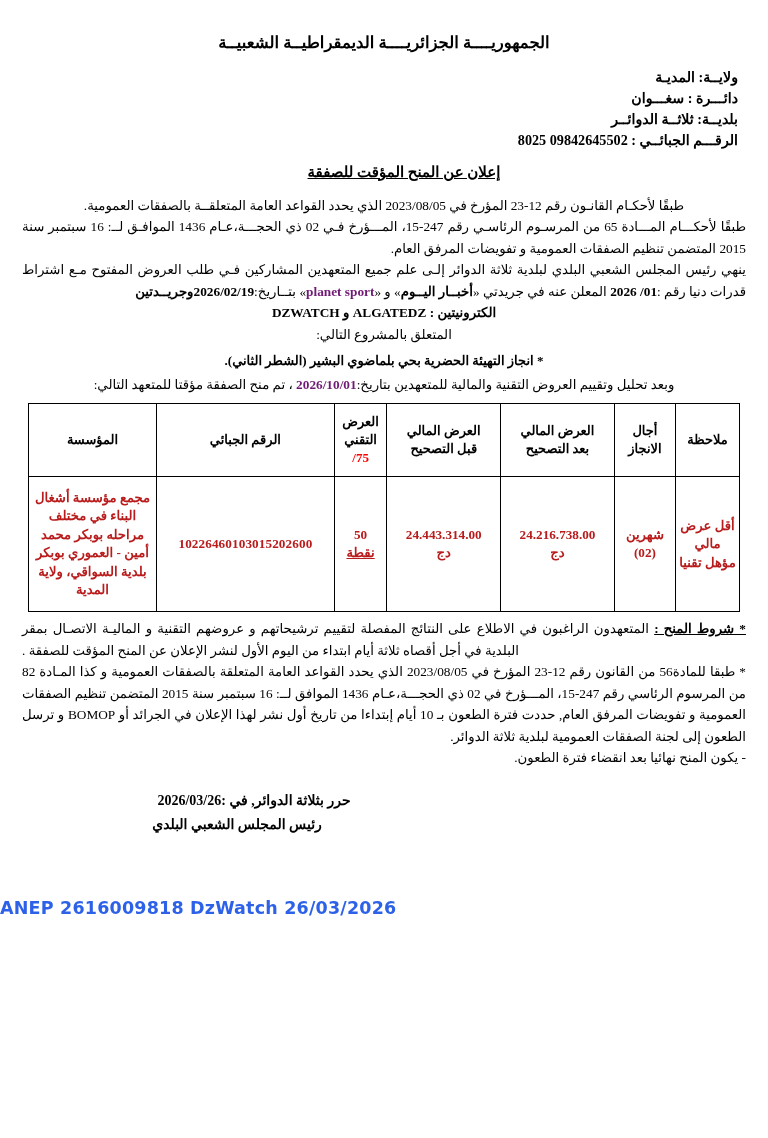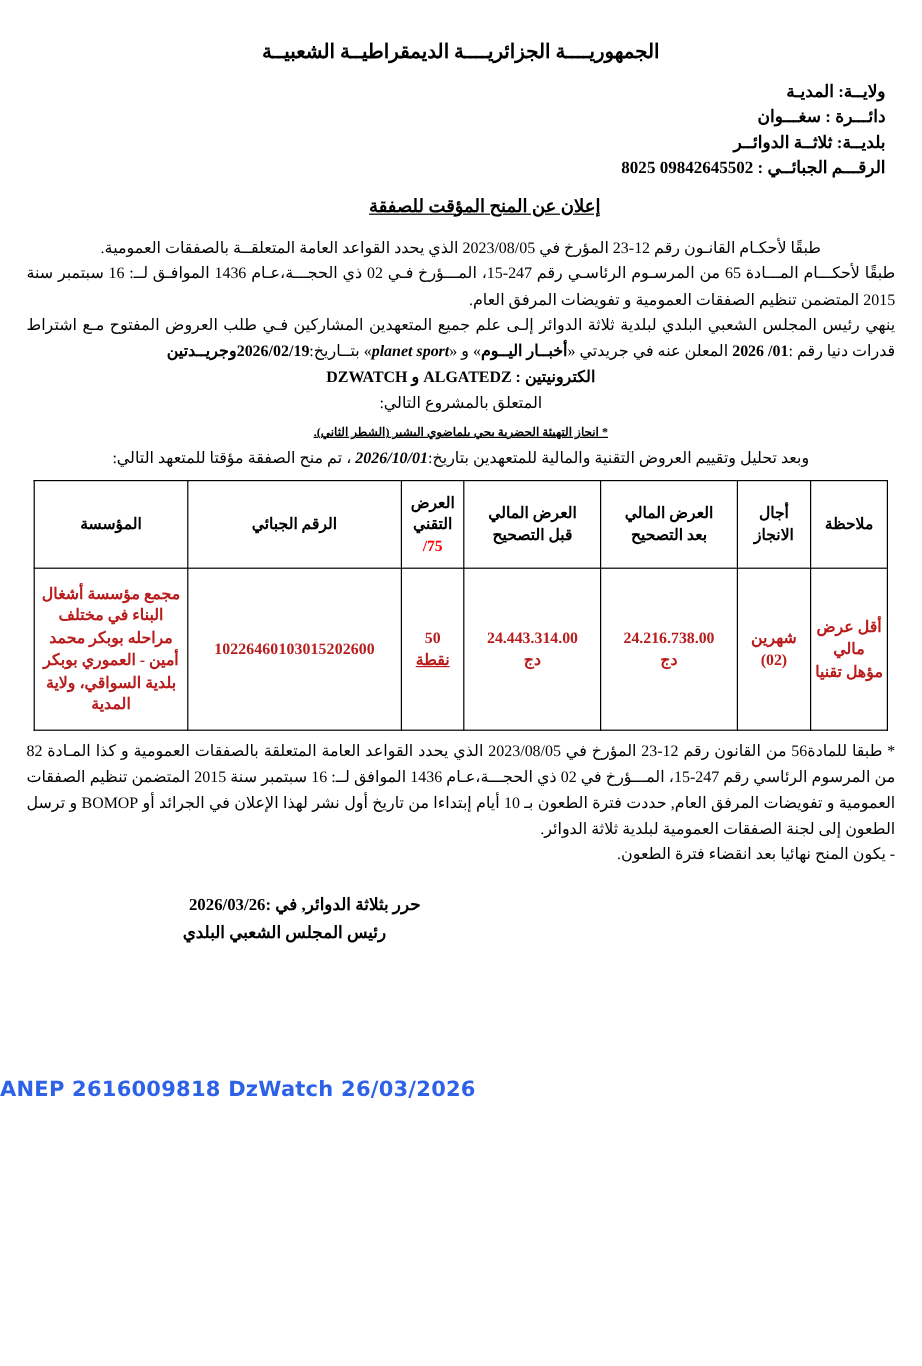--- a/index.html
+++ b/index.html
@@ -69,31 +69,30 @@
     margin: 0;
     font-size: 13.3px;
     line-height: 21.5px;
     text-align: justify;
     text-align-last: right;
   }
   p.para.center-last { text-align-last: center; }
   p.para.right-last  { text-align-last: right; }
   .b { font-weight: bold; }
   .red { color: #ff0000; }
-  .red-b { color: #000000; font-weight: bold; font-style: italic; }
+  .red-b { color: #701a75; font-weight: bold; }
   .latin { font-family: "Liberation Serif", serif; }
 
   .project-line {
     margin: 0;
     padding-top: 8px;
-    font-size: 10px;
-    font-weight: bold;
-    text-align: center;
-    direction: rtl;
-    text-decoration: underline;
+    font-size: 13px;
+    font-weight: bold;
+    text-align: center;
+    direction: rtl;
   }
   .after-project {
     margin: 0;
     padding-top: 8px;
     font-size: 13.3px;
     text-align: center;
     direction: rtl;
   }
 
   
@@ -279,20 +278,21 @@
             <div class="u">نقطة</div>
           </td>
           <td class="num-cell latin">10226460103015202600</td>
           <td class="org-cell">مجمع مؤسسة أشغال البناء في مختلف مراحله بوبكر محمد أمين - العموري بوبكر بلدية السواقي، ولاية المدية</td>
         </tr>
       </tbody>
     </table>
   </div>
 
   <div class="conditions">
+    <p class="first-cond"><span class="cond-label">* شروط المنح :</span><span> المتعهدون الراغبون في الاطلاع على النتائج المفصلة لتقييم ترشيحاتهم و عروضهم التقنية و الماليـة الاتصـال بمقر البلدية في أجل أقصاه ثلاثة أيام ابتداء من اليوم الأول لنشر الإعلان عن المنح المؤقت للصفقة .</span></p>
 
     <p class="cond-2"><span>* طبقا للمادة56 من القانون رقم 12-23 المؤرخ في </span><span class="latin">2023/08/05</span><span> الذي يحدد القواعد العامة المتعلقة بالصفقات العمومية و كذا المـادة 82 من المرسوم الرئاسي رقم 247-15، المـــؤرخ في 02 ذي الحجـــة،عـام 1436 الموافق لــ: 16 سبتمبر سنة 2015  المتضمن تنظيم الصفقات العمومية و تفويضات المرفق العام, حددت فترة الطعون بـ 10 أيام إبتداءا من تاريخ أول نشر لهذا الإعلان في الجرائد أو BOMOP  و ترسل الطعون إلى لجنة الصفقات العمومية لبلدية ثلاثة الدوائر.</span></p>
 
     <p>- يكون المنح نهائيا بعد انقضاء فترة الطعون.</p>
   </div>
 
   <div class="signature">
     <p class="sig-line"><span>حرر بثلاثة الدوائر, في :</span><span class="latin">2026/03/26</span></p>
     <p class="sig-line role">رئيس المجلس الشعبي البلدي</p>
   </div>

